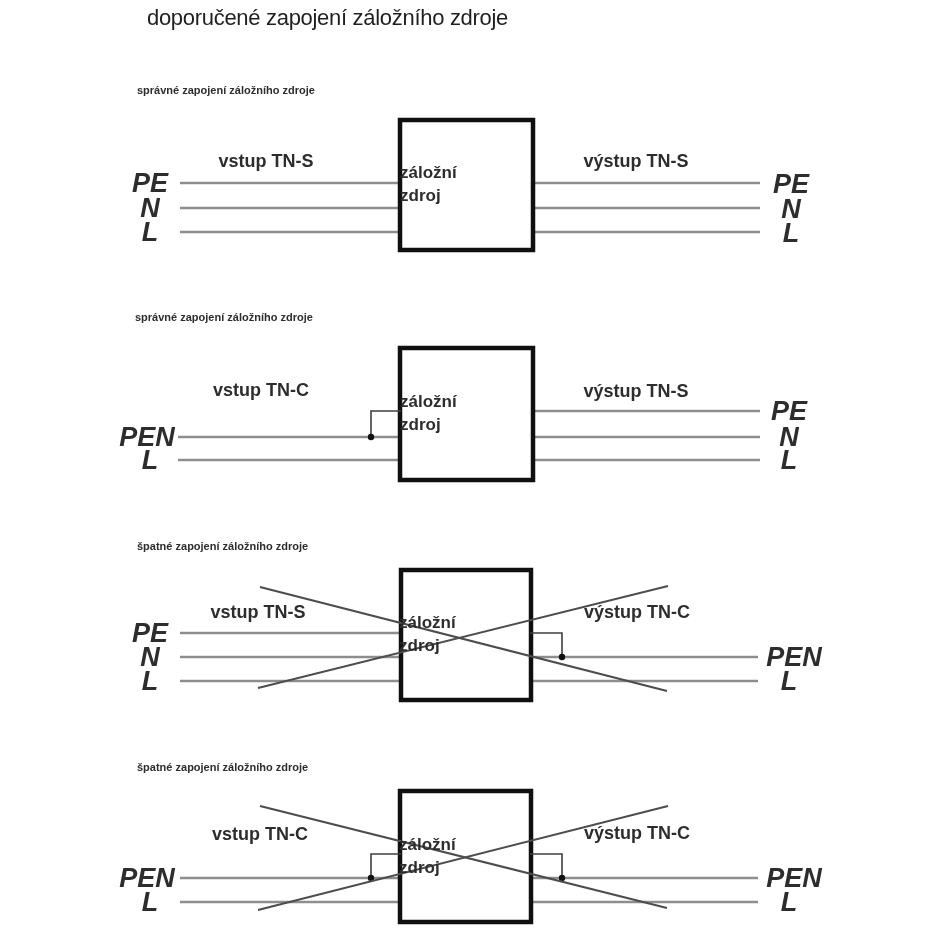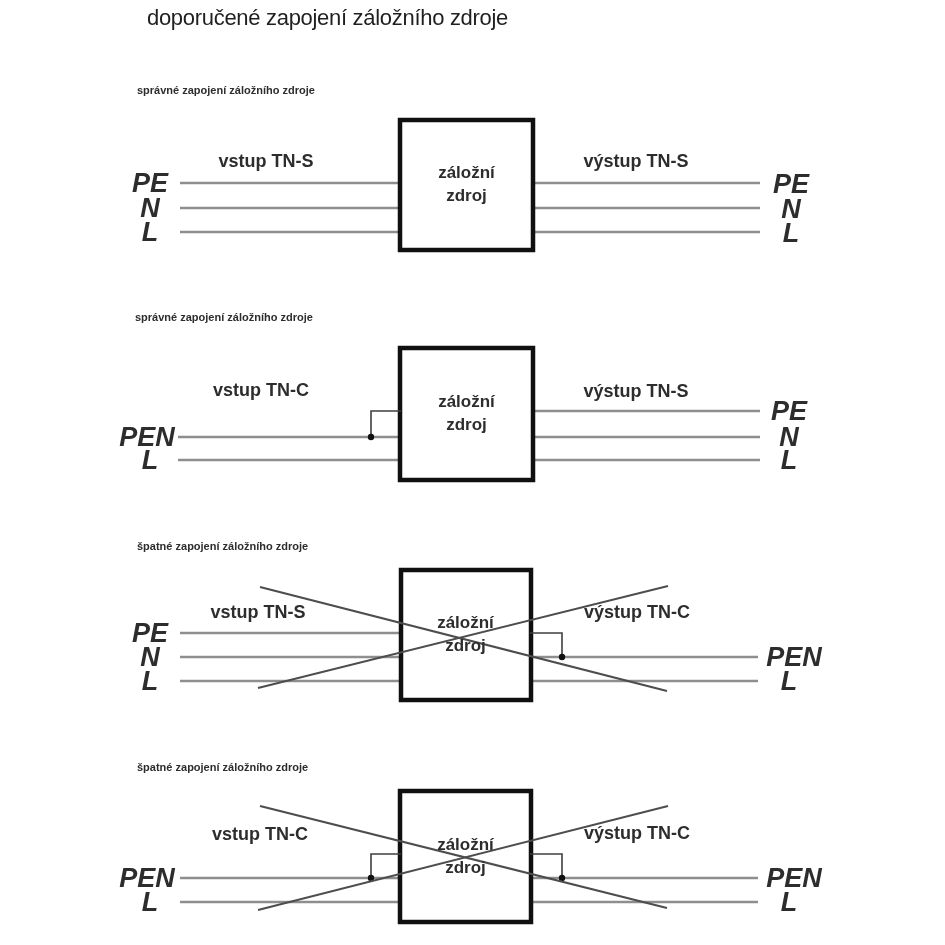--- a/index.html
+++ b/index.html
@@ -16,21 +16,21 @@
   .wires{stroke:var(--wire);stroke-width:2.3;}
   .bridges{stroke:var(--bridge);stroke-width:1.6;fill:none;}
   .dots{fill:#111;stroke:none;}
   .crosses{stroke:var(--cross);stroke-width:2;}
   .boxes{fill:#fff;stroke:var(--box-border);stroke-width:4.5;}
   .t{position:absolute;white-space:nowrap;}
   .title{font-size:22px;font-weight:normal;letter-spacing:-0.3px;color:#1f1f1f;line-height:30px;}
   .sh{font-size:11px;font-weight:bold;line-height:20px;}
   .fl{font-size:18px;font-weight:bold;line-height:20px;transform:translateX(-50%);}
   .wl{font-size:27px;font-weight:bold;line-height:26px;transform:translateX(-50%);font-style:italic;}
-  .bl{position:absolute;width:133px;text-align:center;font-size:17px;font-weight:bold;line-height:23px;}
+  .bl{position:absolute;width:133px;font-size:17px;font-weight:bold;line-height:23px;}
 </style>
 </head>
 <body>
 
 <div class="canvas">
 
   <svg width="945" height="945" viewBox="0 0 945 945" aria-hidden="true">
 
     <g class="wires">
 

